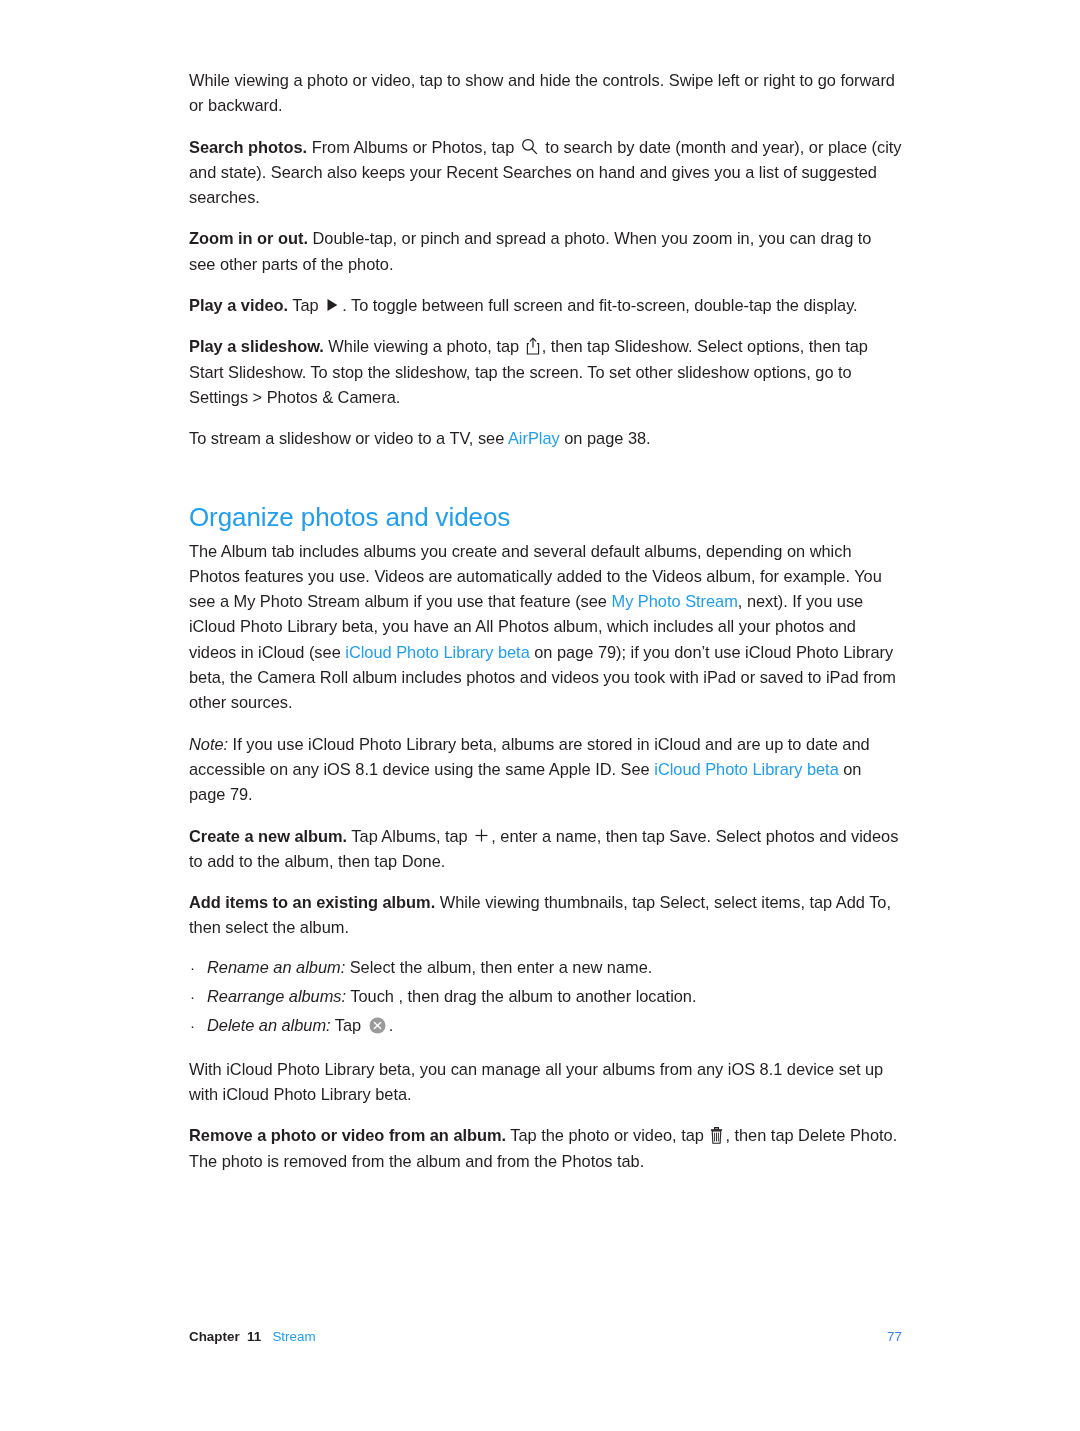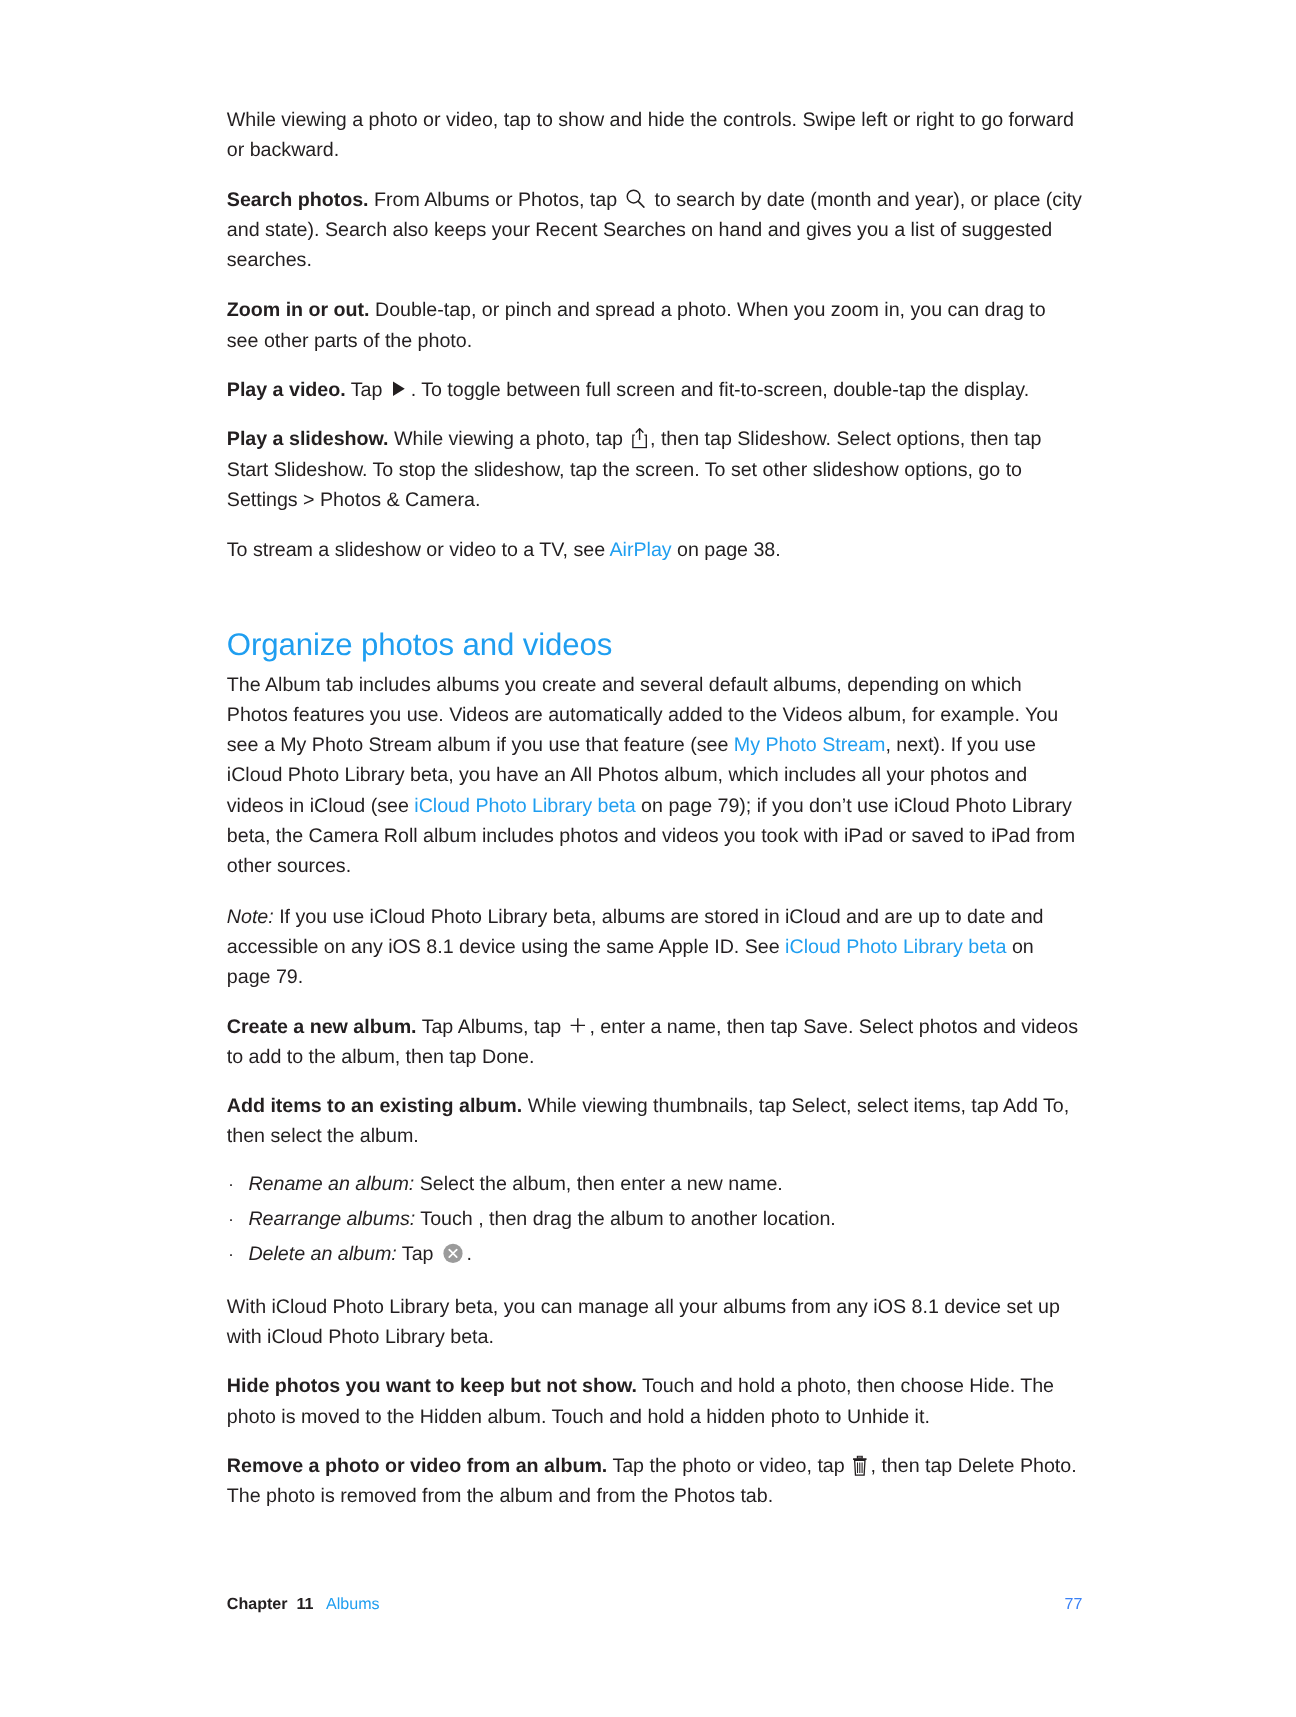--- a/index.html
+++ b/index.html
@@ -11,21 +11,21 @@
     background: #ffffff;
     font-family: "Liberation Sans", sans-serif;
     color: #231f20;
     position: relative;
     overflow: hidden;
   }
 
   .page {
     position: absolute;
     left: 189px;
-    top: 88px;
+    top: 68px;
     width: 713px;
   }
 
   p, .bullet-row {
     margin: 0 0 0 0;
     font-size: 16.4px;
     line-height: 25.3px;
     letter-spacing: -0.02px;
     text-align: left;
   }
@@ -145,29 +145,28 @@
     <li class="bullet-row"><span class="dot">·</span><span class="bullet-term">Delete an album:</span><span> Tap </span><span class="icn icn-delete"><svg viewBox="0 0 19 19">
             <circle cx="9.5" cy="9.5" r="8" fill="#9b9b9b"></circle>
             <line x1="6.4" y1="6.4" x2="12.6" y2="12.6" stroke="#ffffff" stroke-width="1.4" stroke-linecap="round"></line>
             <line x1="12.6" y1="6.4" x2="6.4" y2="12.6" stroke="#ffffff" stroke-width="1.4" stroke-linecap="round"></line>
           </svg></span><span>.</span></li>
   </ul>
 
   <p class="para" style="margin-top:18px;"><span>With iCloud Photo Library beta, you can manage all your albums from any iOS 8.1 device set up with iCloud Photo Library beta.</span></p>
 
 
-  <p class="para"><span class="lead-in">Hide photos you want to keep but not show.</span><span> Touch and hold a photo, then choose Hide. The photo is moved to the Hidden album. Touch and hold a hidden photo to Unhide it.</span></p>
 
   <p class="para"><span class="lead-in">Remove a photo or video from an album.</span><span> Tap the photo or video, tap </span><span class="icn icn-trash"><svg viewBox="0 0 13 17">
           <rect x="0.9" y="2.2" width="11.2" height="1.5" fill="#231f20"></rect>
           <path d="M2.2 3.9 H10.8 L10.1 16.2 H2.9 Z" fill="none" stroke="#231f20" stroke-width="1.1"></path>
           <line x1="4.6" y1="5.7" x2="4.6" y2="14.4" stroke="#231f20" stroke-width="0.9"></line>
           <line x1="6.5" y1="5.7" x2="6.5" y2="14.4" stroke="#231f20" stroke-width="0.9"></line>
           <line x1="8.4" y1="5.7" x2="8.4" y2="14.4" stroke="#231f20" stroke-width="0.9"></line>
           <rect x="4.5" y="0.5" width="4" height="1.5" fill="none" stroke="#231f20" stroke-width="1"></rect>
         </svg></span><span>, then tap Delete Photo. The photo is removed from the album and from the Photos tab.</span></p>
 
 </div>
 
 <div class="footer">
-  <div class="footer-left"><span class="footer-chapter">Chapter</span><span>  </span><span class="footer-num">11</span><span>   </span><a class="footer-title" href="#" style="text-decoration:none;">Albums</a></div>
+  <div class="footer-left"><span class="footer-chapter">Chapter</span><span>  </span><span class="footer-num">11</span><span>   </span><a class="footer-title" href="#" style="text-decoration:none;">Stream</a></div>
   <div class="footer-page">77</div>
 </div>
 
 </body></html>

